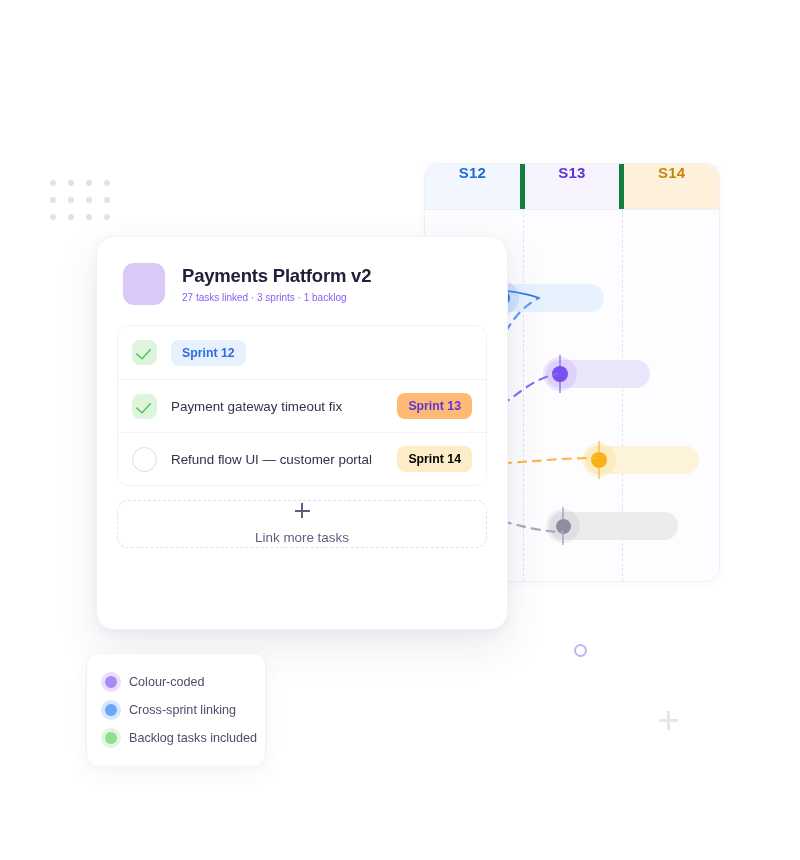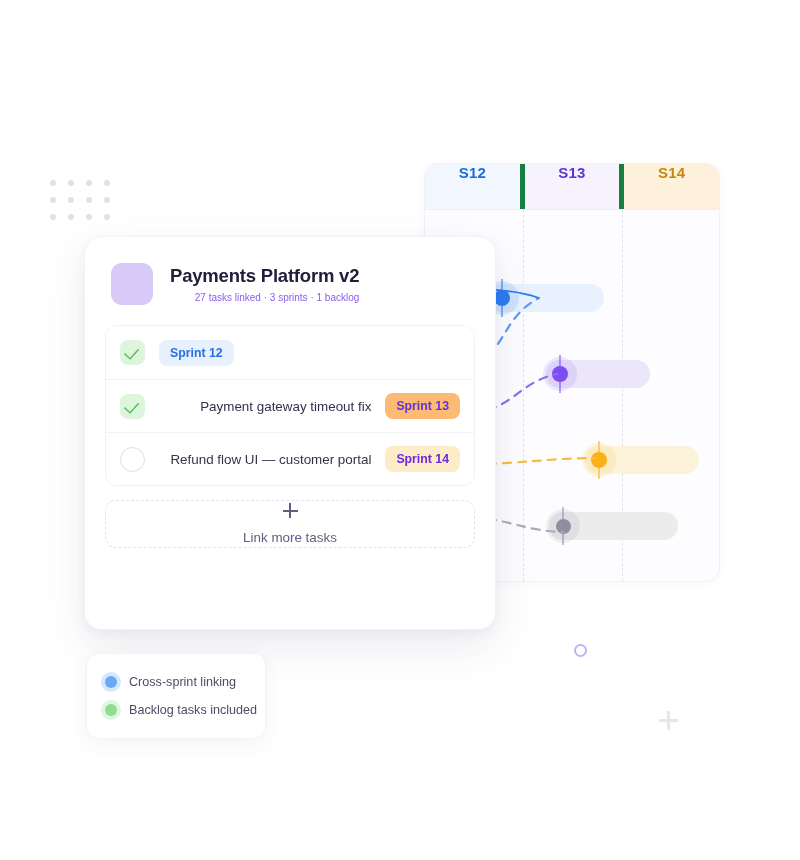--- a/index.html
+++ b/index.html
@@ -41,41 +41,41 @@
   
   .bar { position:absolute; height:28px; border-radius:14px; }
   .bar .halo { position:absolute; width:34px; height:34px; border-radius:50%; top:-3px; }
   .bar .tick { position:absolute; width:2px; height:38px; top:-5px; }
   .bar .dot  { position:absolute; border-radius:50%; }
 
   
   .connectors { position:absolute; left:0; top:0; width:800px; height:860px; pointer-events:none; }
 
   
-  .card { position:absolute; left:84px; top:236px; width:412px; height:394px;
+  .card { position:absolute; left:96px; top:236px; width:412px; height:394px;
     background:#ffffff; border:1px solid #f2f2f8; border-radius:18px;
-    box-shadow:0 16px 42px rgba(60,60,110,.10), 0 3px 10px rgba(60,60,110,.05);text-align:right; }
+    box-shadow:0 16px 42px rgba(60,60,110,.10), 0 3px 10px rgba(60,60,110,.05); }
   .card-head { display:flex; align-items:center; gap:17px; padding:26px 26px 0 26px; }
   .proj-icon { width:42px; height:42px; border-radius:11px; background:#d9c9f8; flex:none; }
   .proj-title { font-size:18.5px; font-weight:700; color:#20203c; letter-spacing:-.2px; }
   .proj-meta  { font-size:10px; color:#8b5cf6; margin-top:5px; }
 
   .task-list { margin:20px 20px 0 20px; border:1px solid #f0f0f7; border-radius:12px; overflow:hidden; }
   .task-row { display:flex; align-items:center; gap:14px; height:53px; padding:0 14px; background:#fff; }
   .task-row + .task-row { border-top:1px solid #f2f2f8; }
   .chk { width:25px; height:25px; flex:none; }
   .chk.done { background:#ddf5dd; border-radius:8px; position:relative; }
   .chk.done:after { content:""; position:absolute; left:7px; top:5px; width:7px; height:12px;
     border:2.2px solid #5ec45e; border-top:0; border-left:0; transform:rotate(42deg); border-radius:1px; }
   .chk.open { border:1.6px solid #dcdce8; border-radius:50%; }
   .task-name { flex:1; font-size:13.4px; color:#32324e; white-space:nowrap; }
   .pill { font-size:12.3px; font-weight:600; padding:6px 11px; border-radius:8px; flex:none; }
   .pill.s12 { background:#e7f0fd; color:#2a6fdf; }
   .pill.s13 { background:#fdba74; color:#6134d8; }
-  .pill.s14 { background:#fcecc7; color:#6d28d9; }
+  .pill.s14 { background:#fcecc7; color:#000000; }
   .pill.bk  { background:#f1f1f4; color:#90909f; }
 
   .link-more { margin:14px 20px 0 20px; height:48px; border:1.6px dashed #e2e2ee; border-radius:11px;
     display:flex; align-items:center; justify-content:center; gap:12px; color:#5e5e82; font-size:13.4px;flex-direction:column; }
   .plus-ic { position:relative; width:15px; height:15px; }
   .plus-ic:before,.plus-ic:after{content:"";position:absolute;background:#5e5e82;}
   .plus-ic:before{left:6.5px;top:0;width:2px;height:15px;}
   .plus-ic:after{top:6.5px;left:0;height:2px;width:15px;}
 
   
@@ -182,20 +182,24 @@
         </div>
       </div>
     <div class="link-more">
       <span class="plus-ic"></span>
       <span>Link more tasks</span>
     </div>
   </div>
 
   <div class="legend" id="legend">
       <div class="lg-row">
+        <span class="lg-dot" style="background:#a88bf0"></span>
+        <span class="lg-label">Colour-coded</span>
+      </div>
+      <div class="lg-row">
         <span class="lg-dot" style="background:#69a8f5"></span>
         <span class="lg-label">Cross-sprint linking</span>
       </div>
       <div class="lg-row">
         <span class="lg-dot" style="background:#8fdd8f"></span>
         <span class="lg-label">Backlog tasks included</span>
       </div>
     </div>
 
   <div class="deco-ring"></div>

